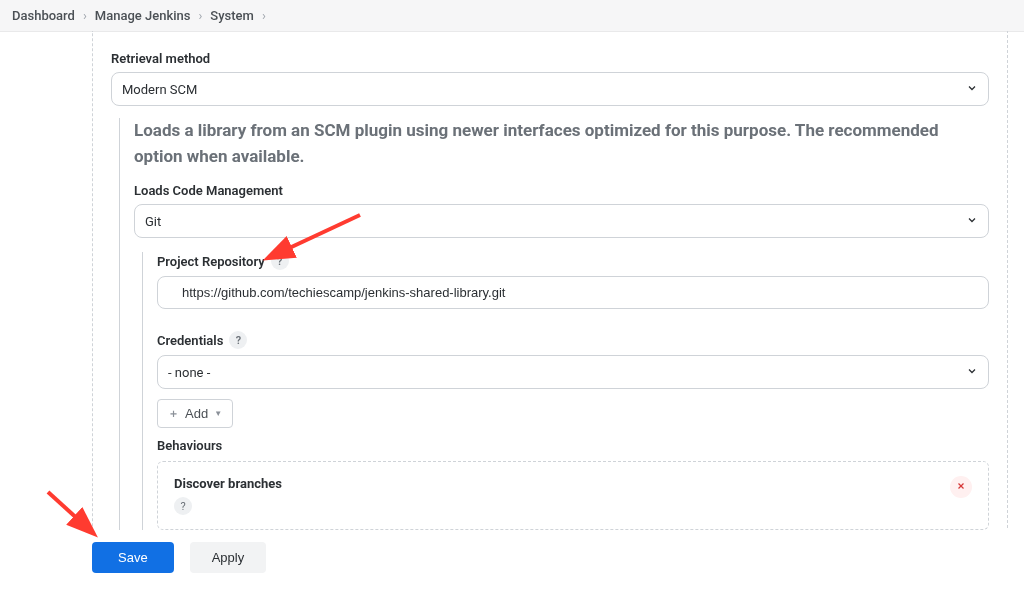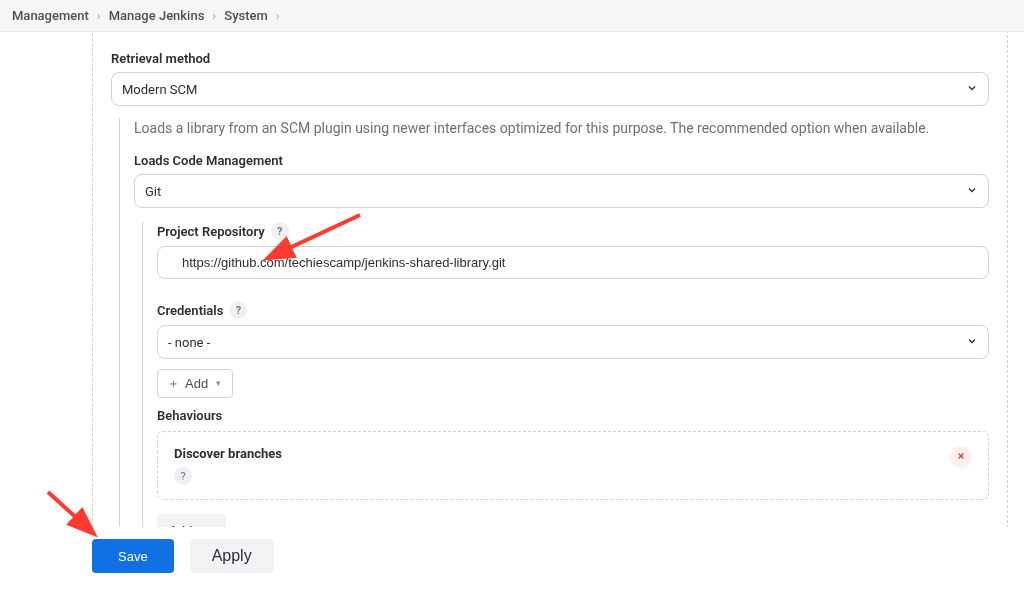--- a/index.html
+++ b/index.html
@@ -8,44 +8,44 @@
   .crumb { color: #4b5055; text-decoration: none; font-weight: 500; }
   .crumb-sep { color: #a0a6ad; }
   .page-wrap { padding: 0 16px 0 92px; position: relative; }
   .dashed-outer { border-left: 1px dashed #cfd3d8; border-right: 1px dashed #cfd3d8; border-top: none; border-bottom: none; border-radius: 0 0 6px 6px; padding: 6px 18px 12px 18px; margin-top: -1px; min-height: 520px; }
   .field-label { font-size: 13px; font-weight: 600; color: #2b2f33; margin: 14px 0 6px 0; display: flex; align-items: center; gap: 6px; }
   .help-qmark { display: inline-flex; align-items: center; justify-content: center; width: 18px; height: 18px; border-radius: 50%; background: #eef0f2; color: #6b7178; font-size: 11px; cursor: pointer; }
   .select-like, .input-text { width: 100%; border: 1px solid #cfd3d8; border-radius: 8px; background: #fff; padding: 8px 10px; font-size: 13px; color: #2b2f33; display: flex; align-items: center; justify-content: space-between; }
   .input-text { display: block; padding-left: 24px; }
   .select-like { cursor: pointer; }
   .chev { color: #2b2f33; font-size: 14px; }
-  .hint-text { color: #6b7178; font-size: 14px; margin: 12px 0 4px 0; line-height: 1.5; }
+  .hint-text { color: #6b7178; font-size: 17px; margin: 12px 0 4px 0; line-height: 1.5; font-weight: bold; }
   .indent1 { border-left: 1px solid #cfd3d8; margin-left: 8px; padding-left: 14px; margin-top: 10px; }
   .indent2 { border-left: 1px solid #cfd3d8; margin-left: 8px; padding-left: 14px; margin-top: 14px; padding-bottom: 10px; }
   .btn-add { margin-top: 10px; display: inline-flex; align-items: center; gap: 6px; border: 1px solid #cfd3d8; border-radius: 4px; background: #fff; padding: 6px 10px; font-size: 13px; cursor: pointer; color: #4b5055; }
   .plus-icon { color: #8a9098; font-size: 11px; font-weight: bold; }
   .caret-sm { font-size: 8px; color: #8a9098; }
   .behaviour-box { border: 1px dashed #cfd3d8; border-radius: 6px; padding: 14px 16px; margin-top: 8px; display: flex; align-items: flex-start; justify-content: space-between; }
   .behaviour-title { font-size: 13px; font-weight: 700; color: #2b2f33; }
   .behaviour-help { margin-top: 6px; }
   .delete-circle { width: 22px; height: 22px; border-radius: 50%; background: #fff0f0; display: flex; align-items: center; justify-content: center; color: #d63a3a; font-size: 12px; cursor: pointer; }
   .btn-dropdown { display: inline-flex; align-items: center; gap: 10px; background: #f2f3f4; border: none; border-radius: 4px; padding: 8px 12px; font-size: 13px; cursor: pointer; color: #2b2f33; margin-top: 14px; }
   .btn-dropdown .chev { color: #4b5055; }
   .btn-save { background: #1170e4; color: #ffffff; border: none; border-radius: 4px; padding: 8px 26px; font-weight: 500; font-size: 13px; cursor: pointer; }
-  .btn-apply { background: #f2f3f4; color: #2b2f33; border: none; border-radius: 4px; padding: 8px 22px; font-weight: 500; font-size: 16px; cursor: pointer; }
+  .btn-apply { background: #f2f3f4; color: #2b2f33; border: none; border-radius: 4px; padding: 8px 22px; font-weight: 500; font-size: 13px; cursor: pointer; }
   .floating { position: fixed; left: 0; right: 0; bottom: 0; background: #fff; padding: 12px 0 16px 92px; display: flex; gap: 16px; }
   
   .arrow { position: absolute; pointer-events: none; }
   .arrow svg { overflow: visible; }
 </style>
 </head>
 <body>
 
 <div class="breadcrumb-bar">
-  <a class="crumb">Management</a>
+  <a class="crumb">Dashboard</a>
   <span class="crumb-sep">›</span>
   <a class="crumb">Manage Jenkins</a>
   <span class="crumb-sep">›</span>
   <a class="crumb">System</a>
   <span class="crumb-sep">›</span>
 </div>
 
 <div class="page-wrap">
   <div class="dashed-outer">
 

